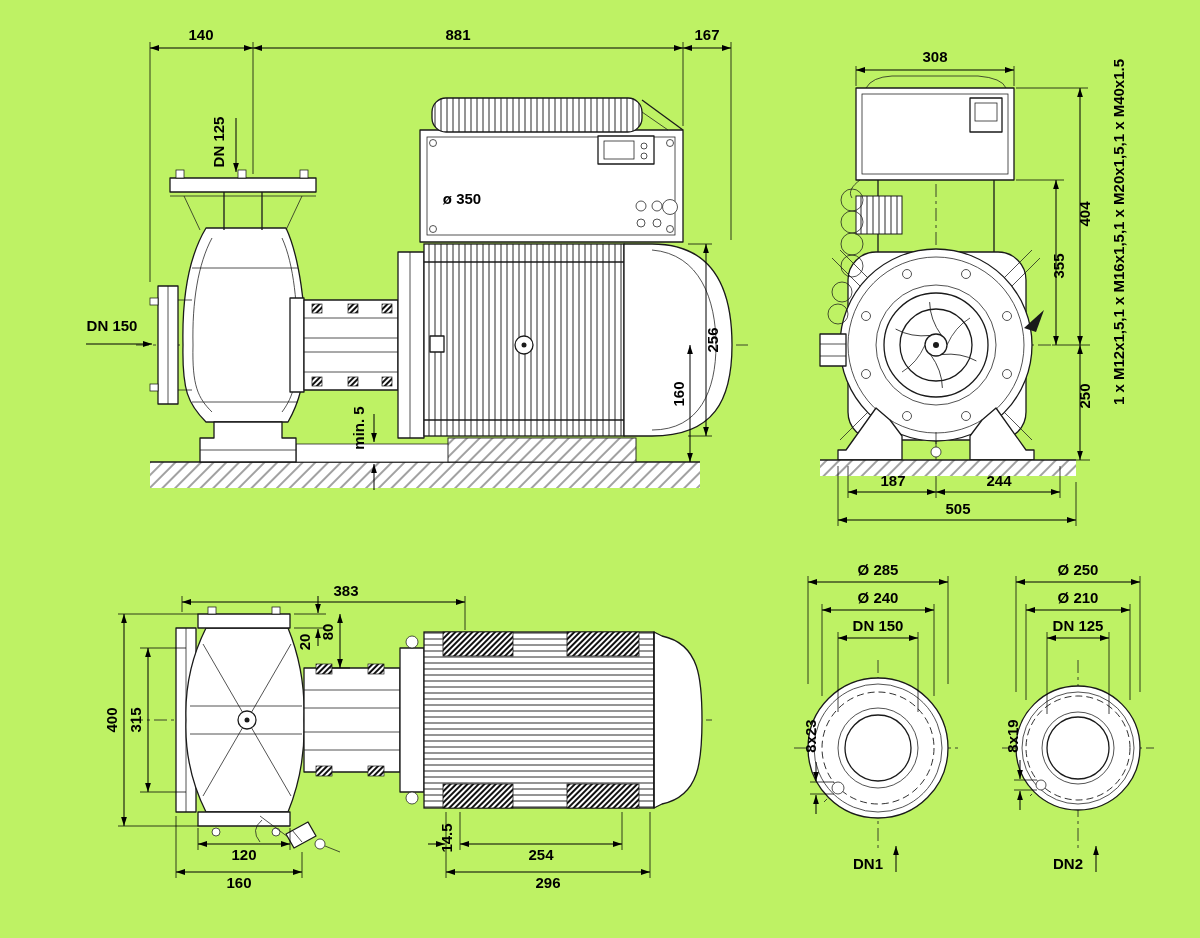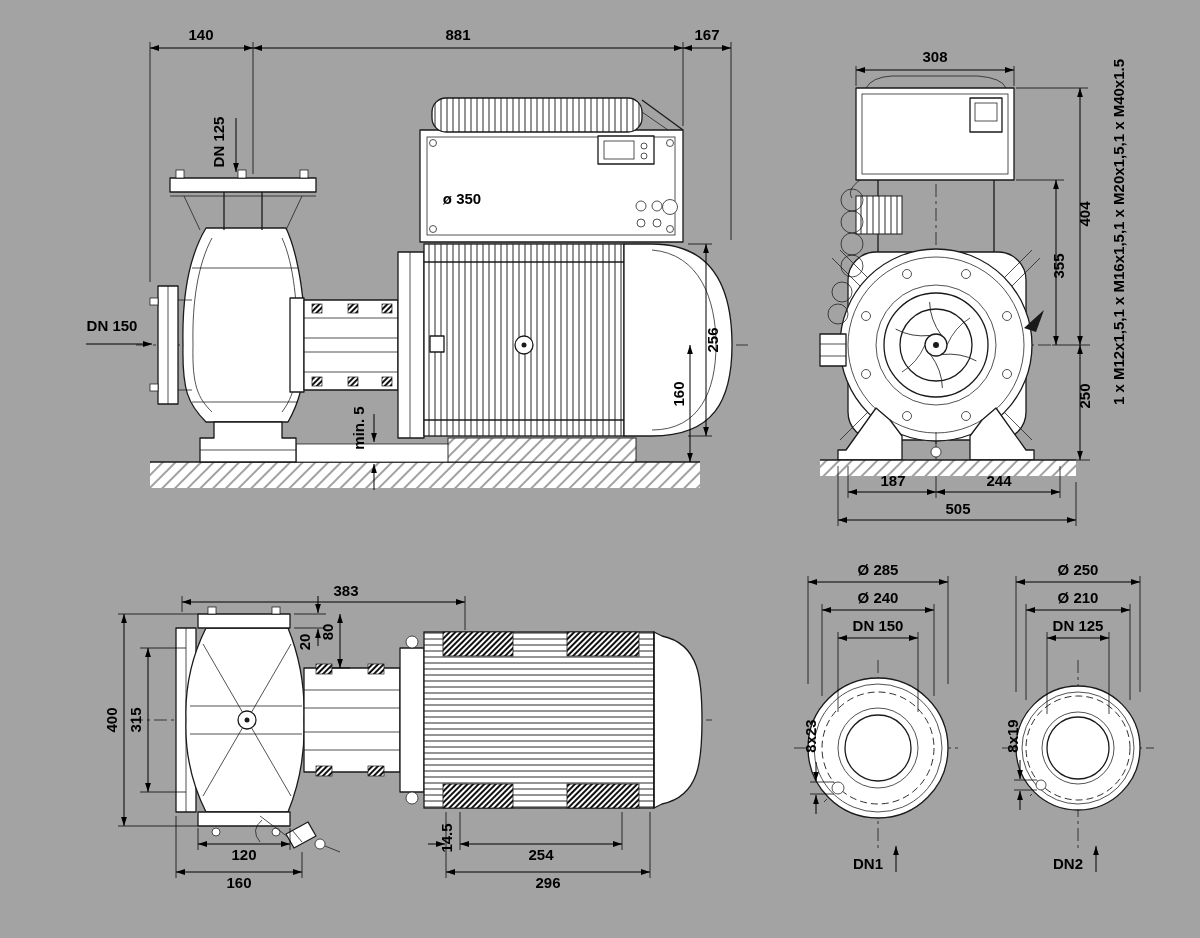--- a/index.html
+++ b/index.html
@@ -1,16 +1,16 @@
 <!DOCTYPE html>
 <html><head>
 <meta charset="utf-8">
 <style>
   html,body{margin:0;padding:0;background:#fff;}
-  .stage{position:relative;width:1200px;height:938px;background:#a3a3a3;overflow:hidden;
+  .stage{position:relative;width:1200px;height:938px;background:#bef264;overflow:hidden;
          font-family:"Liberation Sans",sans-serif;}
   svg{display:block}
   svg text{font-family:"Liberation Sans",sans-serif;font-size:15px;font-weight:700;fill:#000;}
   
   .ln{stroke:#1a1a1a;stroke-width:1.3;fill:none;stroke-linejoin:round;}
   .lw{stroke:#1a1a1a;stroke-width:1.3;fill:#fff;stroke-linejoin:round;}
   .lt{stroke:#1a1a1a;stroke-width:.75;fill:none;}
   .lwt{stroke:#1a1a1a;stroke-width:.75;fill:#fff;}
   .cl{stroke:#1a1a1a;stroke-width:.8;fill:none;stroke-dasharray:13 4 3 4;}
   .dsh{stroke:#1a1a1a;stroke-width:.9;fill:none;stroke-dasharray:7 4;}

